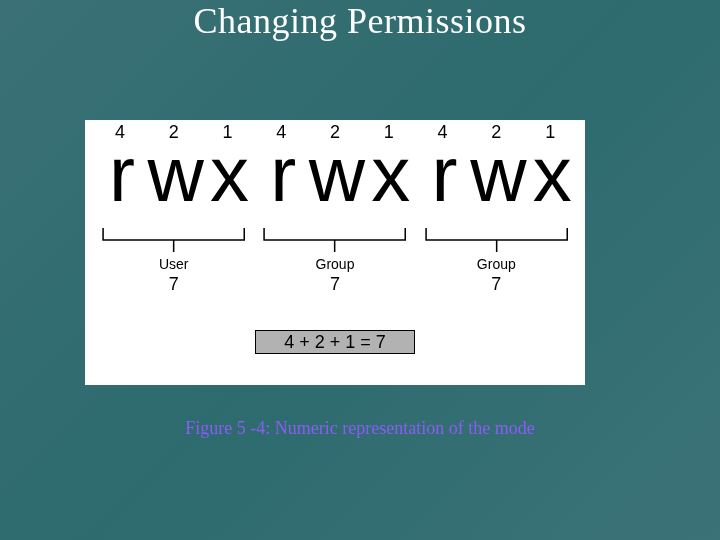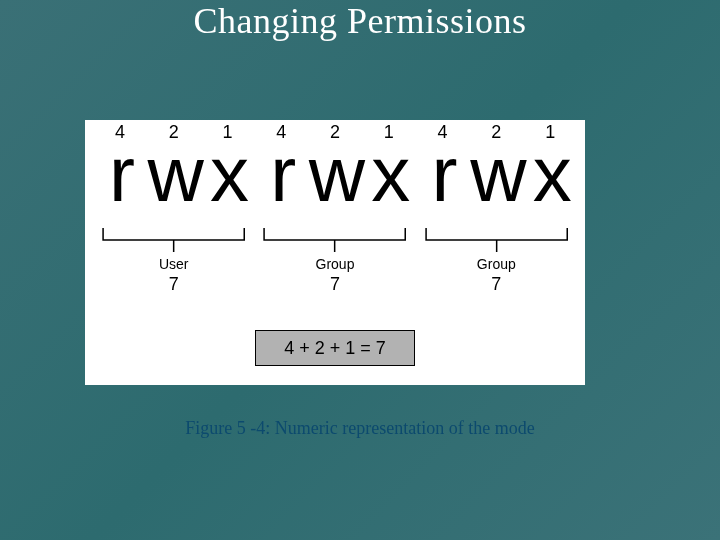--- a/index.html
+++ b/index.html
@@ -87,39 +87,39 @@
     font-family: Arial, Helvetica, sans-serif;
     font-size: 18px;
     color: #000;
     margin-top: 2px;
   }
   .equation-box {
     position: absolute;
     left: 170px;
     top: 210px;
     width: 160px;
-    height: 36px;
+    height: 24px;
     background: #b2b2b2;
     border: 1px solid #000;
     display: flex;
     align-items: center;
     justify-content: center;
   }
   .equation-text {
     font-family: Arial, Helvetica, sans-serif;
     font-size: 18px;
     color: #000;
   }
   .caption {
     position: absolute;
     left: 0;
     right: 0;
     top: 418px;
     text-align: center;
-    color: #0c4a6e;
+    color: #8b5cf6;
     font-size: 18px;
     font-family: Georgia, 'Times New Roman', serif;
   }
 </style>
 </head>
 <body>
 
 <div class="slide-title">Changing Permissions</div>
 
 <div class="figure-panel">

